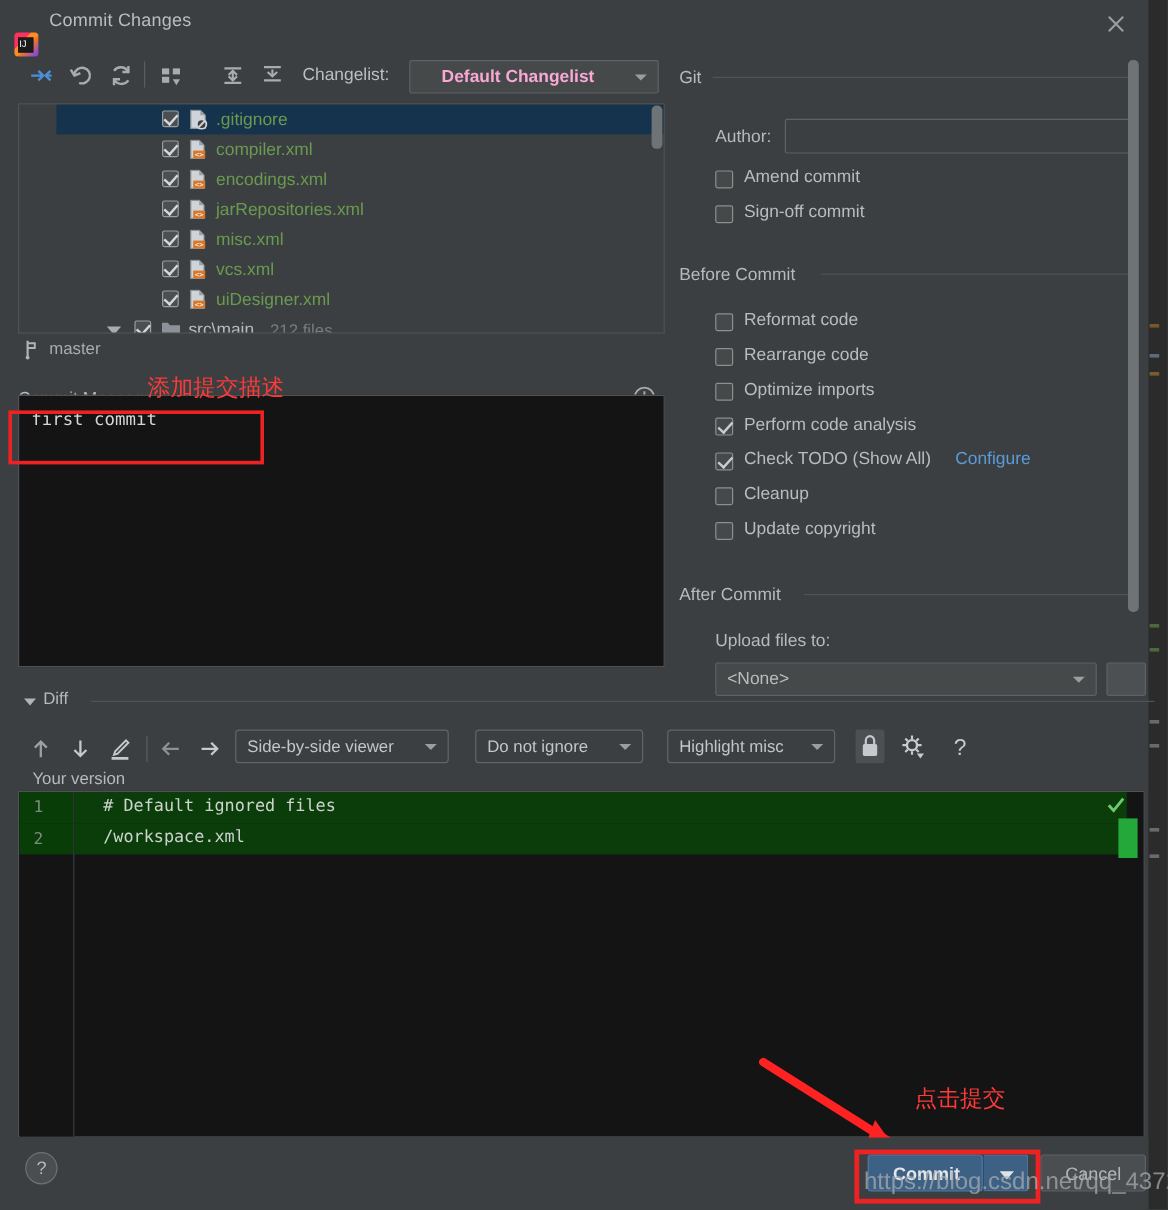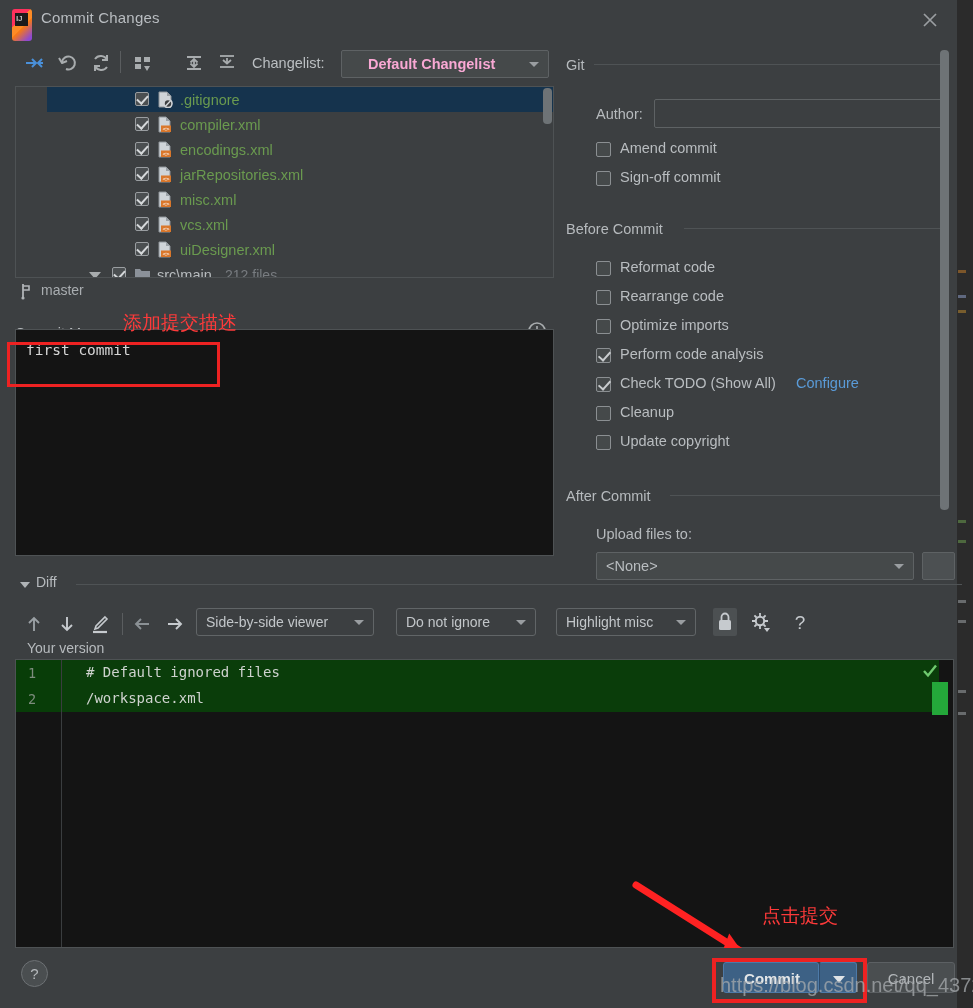--- a/index.html
+++ b/index.html
@@ -26,21 +26,21 @@
   .dialog {
     position: absolute; left: 0; top: 0; width: 957px; height: 1008px;
     background: #3c3f41;
   }
 
   
   .titlebar {
     position: absolute; left: 0; top: 0; width: 957px; height: 38px;
   }
   .title-icon {
-    position: absolute; left: 12px; top: 9px; width: 20px; height: 32px;
+    position: absolute; left: 12px; top: 27px; width: 20px; height: 20px;
     border-radius: 3px;
     background:
       linear-gradient(135deg,#fe315d 0%, #fe315d 35%, #fd8b26 36%, #fd8b26 55%, #f97a12 56%, #8e49d2 90%);
     overflow: hidden;
     text-align: right;
   }
   .title-icon::after {
     content: ""; position: absolute; left: 3px; top: 4px; width: 13px; height: 13px;
     background: #1b1b1b;
   }

